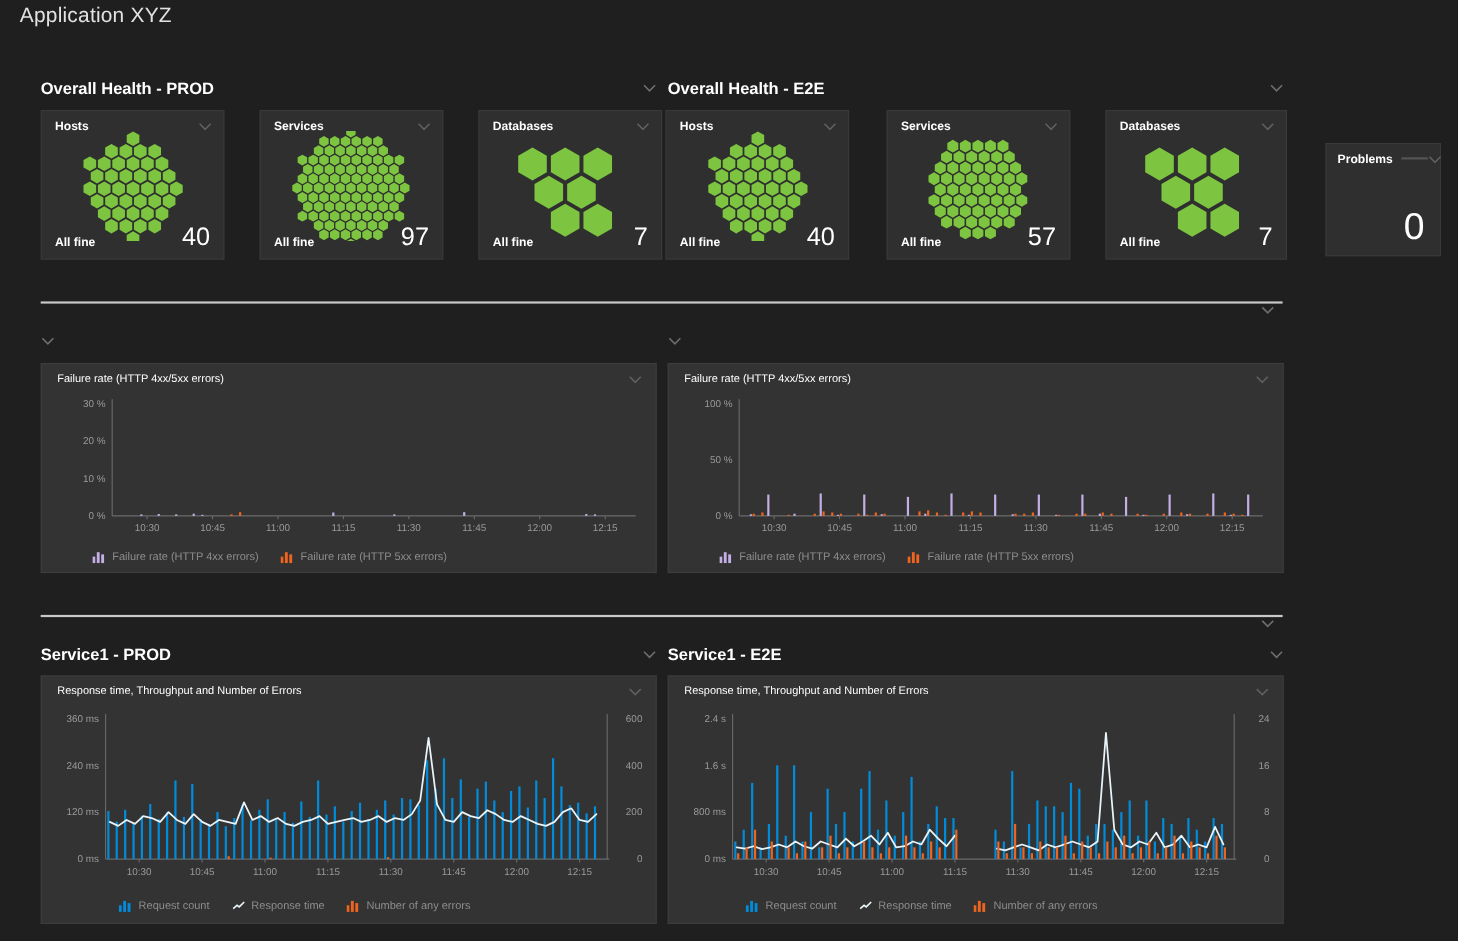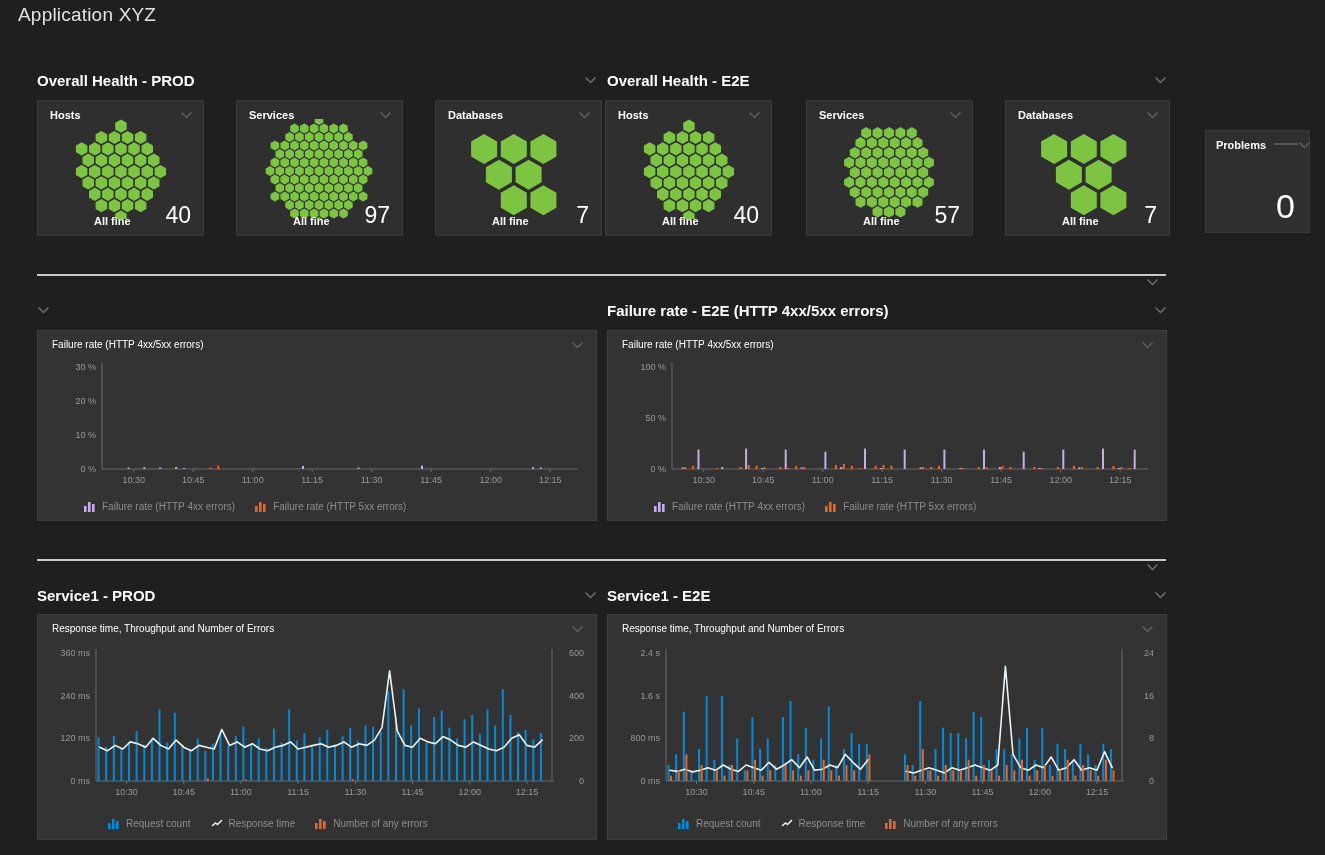--- a/index.html
+++ b/index.html
@@ -9,21 +9,21 @@
   .page-title{left:18px;top:4px;font-size:19px;color:#e2e2e2;letter-spacing:.2px;}
   .section-head{height:20px;display:flex;justify-content:space-between;align-items:center;
       font-size:15px;font-weight:bold;color:#ffffff;padding-right:10px;}
   .divider{height:2px;background:#c9c9c9;}
   .tile{background:#2f2f2f;border:1px solid #3a3a3a;box-sizing:border-box;}
   .tile-head{display:flex;justify-content:space-between;align-items:center;
       padding:8px 10px 0 12px;font-size:11px;font-weight:bold;color:#fff;}
   .hexsvg{position:absolute;left:0;top:18px;}
   .tile-foot{position:absolute;left:12px;right:12px;bottom:8px;display:flex;
       justify-content:space-between;align-items:flex-end;}
-  .tile-status{font-size:11px;font-weight:bold;color:#fff;margin-left:44px;}
+  .tile-status{font-size:11px;font-weight:bold;color:#fff;}
   .tile-count{font-size:23px;font-weight:300;color:#fff;line-height:1;}
   .problems-value{position:absolute;right:14px;bottom:6px;font-size:34px;font-weight:200;color:#fff;}
   .dash{display:inline-block;width:24px;height:2px;background:#555;margin-left:8px;margin-bottom:2px;}
   .chart-tile{background:#333333;border:1px solid #3d3d3d;box-sizing:border-box;}
   .chart-head{display:flex;justify-content:space-between;align-items:center;
       padding:8px 12px 0 14px;font-size:10px;font-weight:normal;color:#fff;}
   .legend{position:absolute;left:46px;bottom:8px;display:flex;gap:20px;align-items:center;
       font-size:10px;color:#8d8d8d;}
   .legend-item{display:flex;gap:5px;align-items:center;}
   .chev{flex:0 0 auto;}
@@ -396,21 +396,20 @@
 <svg class="abs" style="left:1146px;top:278px;" width="13" height="8">
     <path d="M1.5 1.5 L6.5 6.5 L11.5 1.5" stroke="#6e6e6e" stroke-width="1.5" fill="none"></path>
   </svg>
 
 <div class="abs section-head" style="left:37px;top:300px;width:560px;">
   <svg class="chev" width="13" height="8">
       <path d="M1.5 1.5 L6.5 6.5 L11.5 1.5" stroke="#6e6e6e" stroke-width="1.5" fill="none"></path>
     </svg>
 </div>
 <div class="abs section-head" style="left:607px;top:300px;width:560px;">
-  <span>Failure rate - E2E (HTTP 4xx/5xx errors)</span>
   <svg class="chev" width="13" height="8">
       <path d="M1.5 1.5 L6.5 6.5 L11.5 1.5" stroke="#6e6e6e" stroke-width="1.5" fill="none"></path>
     </svg>
 </div>
 
 <div class="abs chart-tile" style="left:37px;top:330px;width:560px;height:191px;">
   <div class="chart-head">
       <span>Failure rate (HTTP 4xx/5xx errors)</span>
     <svg class="chev" width="13" height="8">
         <path d="M1.5 1.5 L6.5 6.5 L11.5 1.5" stroke="#5f5f5f" stroke-width="1.5" fill="none"></path>

